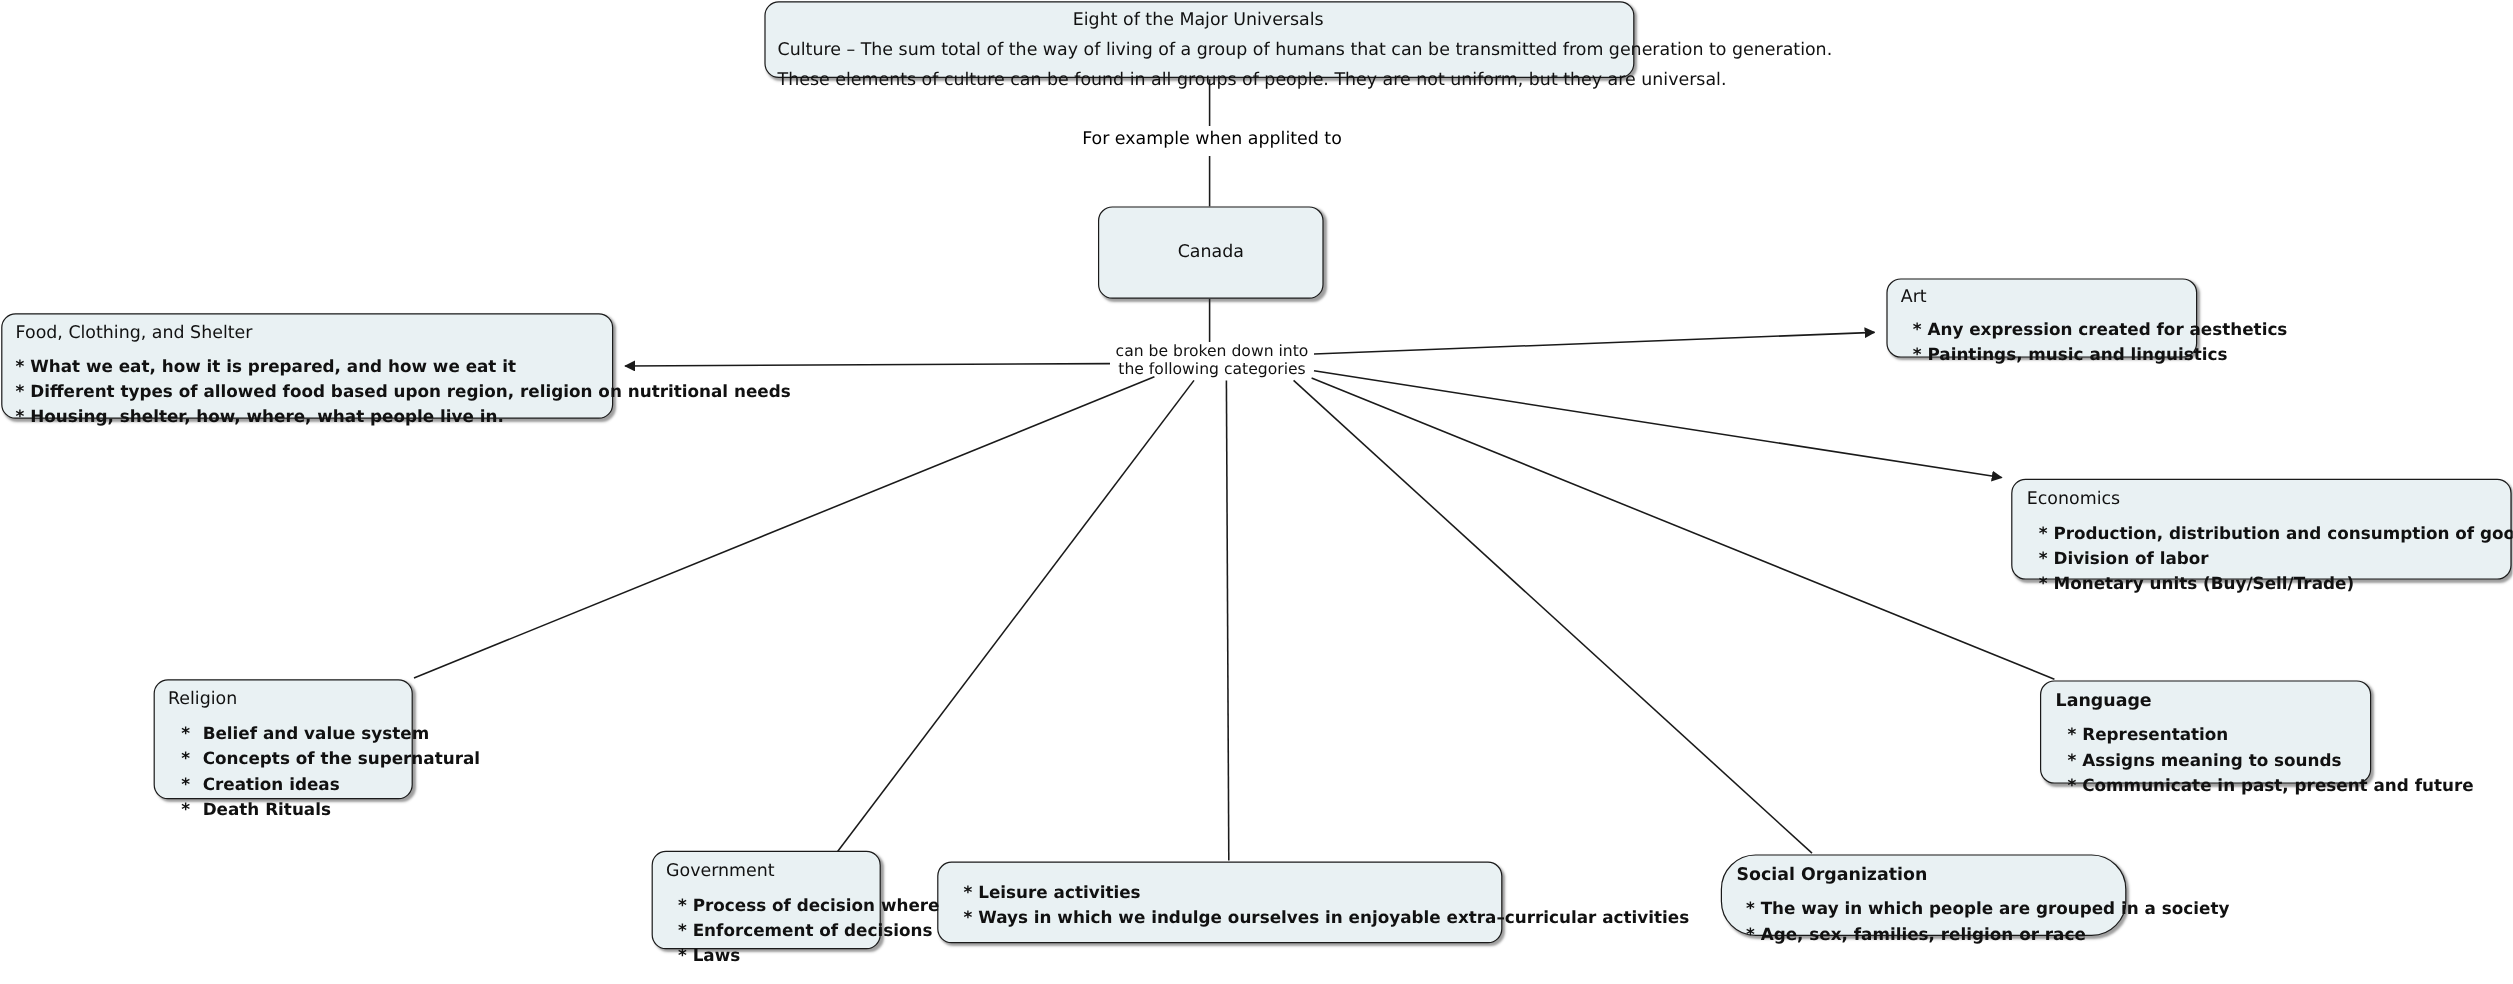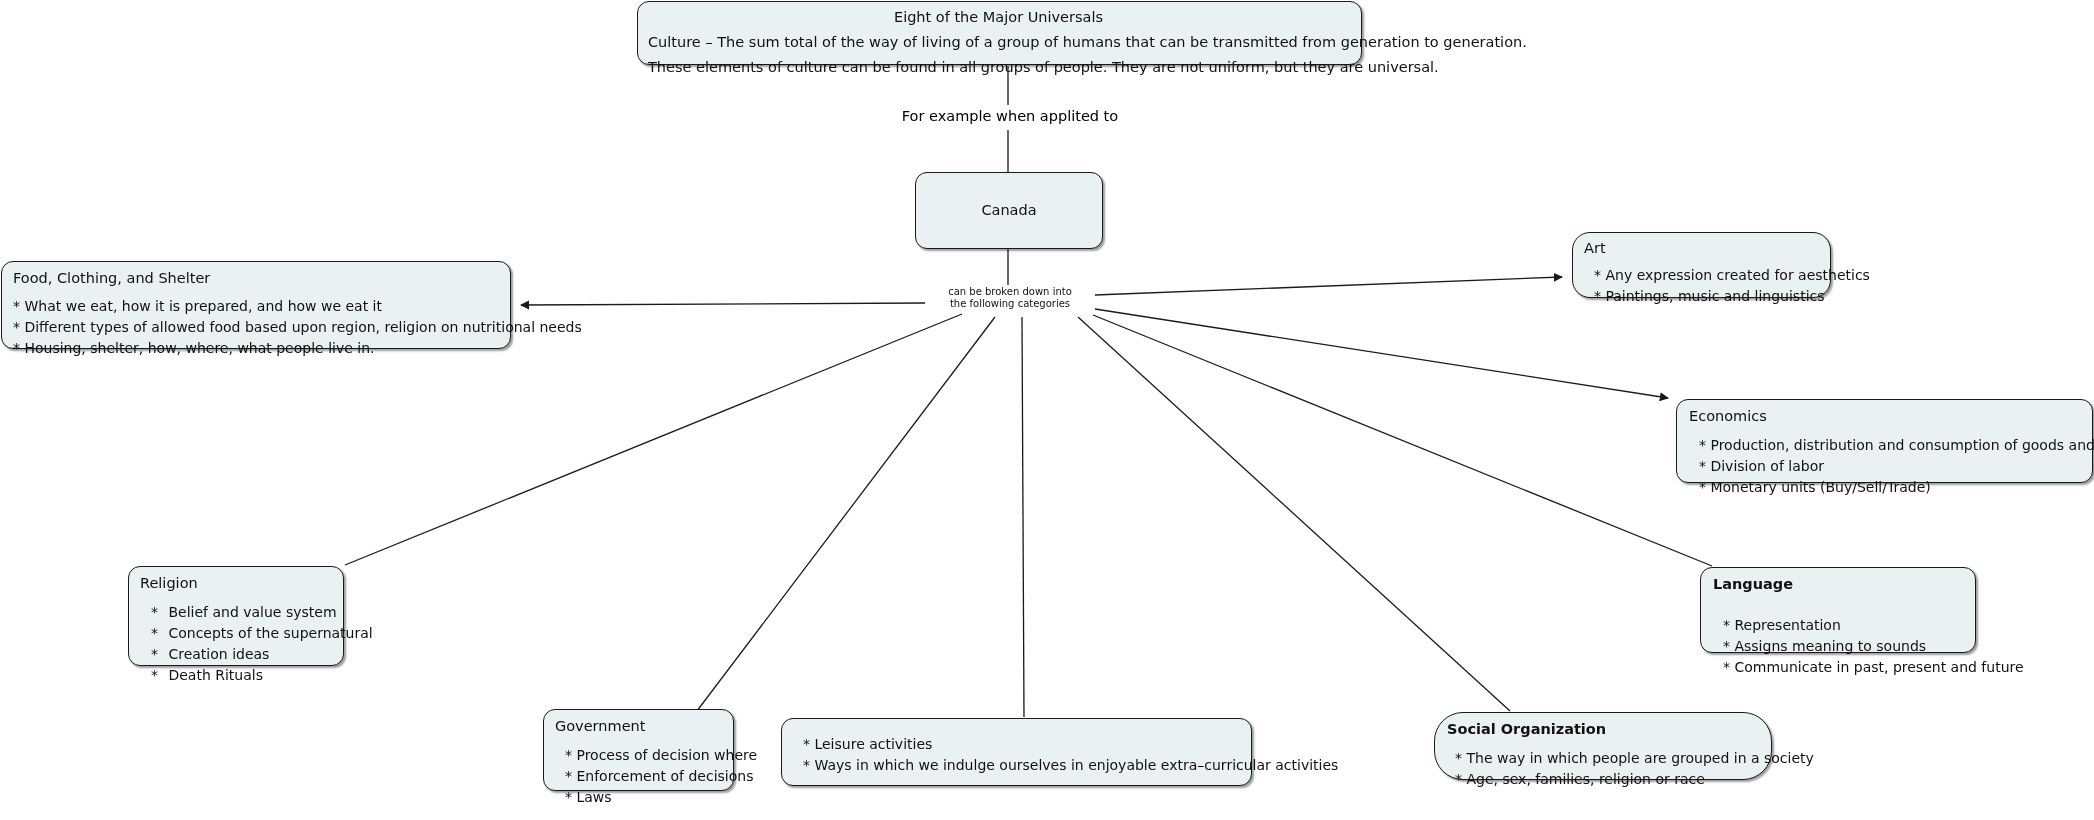--- a/index.html
+++ b/index.html
@@ -39,20 +39,21 @@
     line-height: 1.35;
     white-space: nowrap;
   }
   .node-title.bold {
     font-weight: bold;
   }
   .bullets {
     list-style: none;
     margin: 0;
     padding: 0;
+    font-weight: bold;
   }
   .bullets li {
     font-size: 14px;
     line-height: 1.52;
     white-space: nowrap;
   }
   .bullets li .star {
     display: inline-block;
   }
 
@@ -84,21 +85,21 @@
   }
   #node-canada .node-title { font-size: 14.5px; }
 
   
   #hub-label {
     position: absolute;
     left: 900px;
     top: 286px;
     width: 220px;
     text-align: center;
-    font-size: 10px;
+    font-size: 13px;
     line-height: 1.18;
     color: #111;
     white-space: nowrap;
   }
 
   
   #edge-label-applied {
     position: absolute;
     left: 875px;
     top: 108px;
@@ -118,41 +119,40 @@
     padding: 7px 0 0 11px;
   }
   #node-food .bullets { margin-top: 7px; }
 
   #node-art {
     left: 1572px;
     top: 232px;
     width: 259px;
     height: 66px;
     padding: 6px 0 0 11px;
-    border-radius: 18px;
   }
   #node-art .bullets { margin-top: 6px; padding-left: 10px; }
 
   #node-economics {
     left: 1676px;
     top: 399px;
     width: 417px;
     height: 84px;
     padding: 7px 0 0 12px;
   }
   #node-economics .bullets { margin-top: 8px; padding-left: 10px; }
 
   #node-language {
     left: 1700px;
     top: 567px;
     width: 276px;
     height: 86px;
     padding: 7px 0 0 12px;
   }
-  #node-language .bullets { margin-top: 20px; padding-left: 10px; }
+  #node-language .bullets { margin-top: 8px; padding-left: 10px; }
 
   #node-religion {
     left: 128px;
     top: 566px;
     width: 216px;
     height: 100px;
     padding: 7px 0 0 11px;
   }
   #node-religion .bullets { margin-top: 8px; padding-left: 11px; }
   #node-religion .bullets li .star { width: 13px; }

